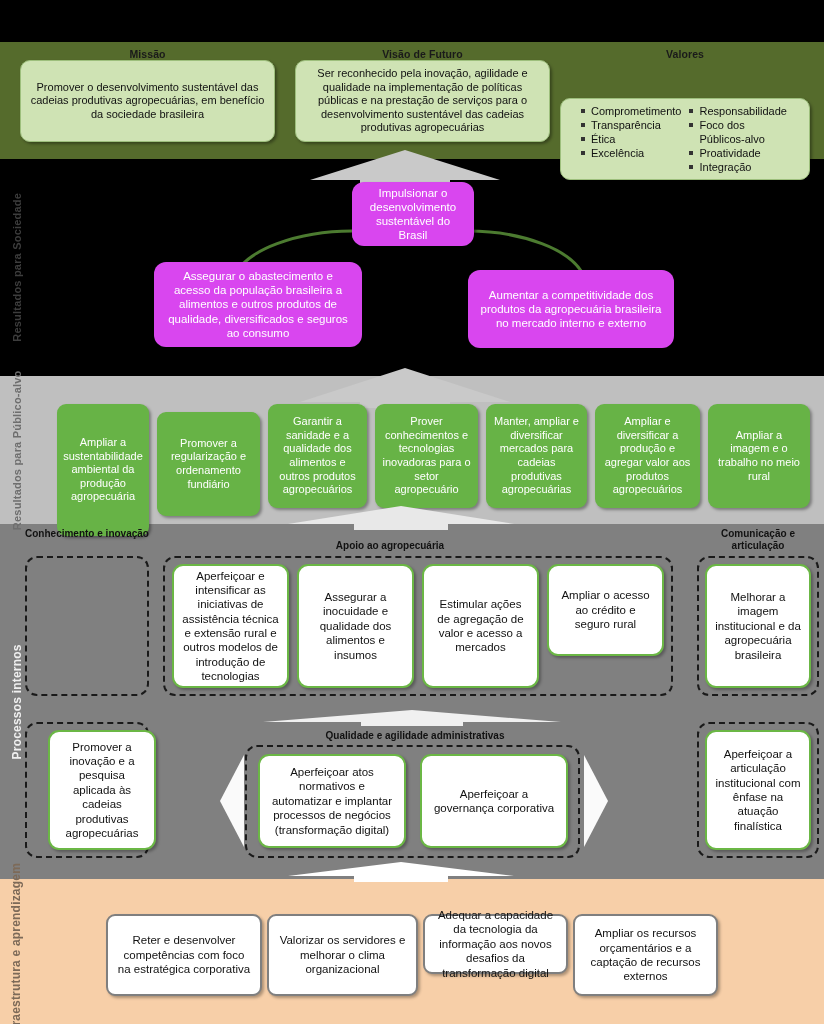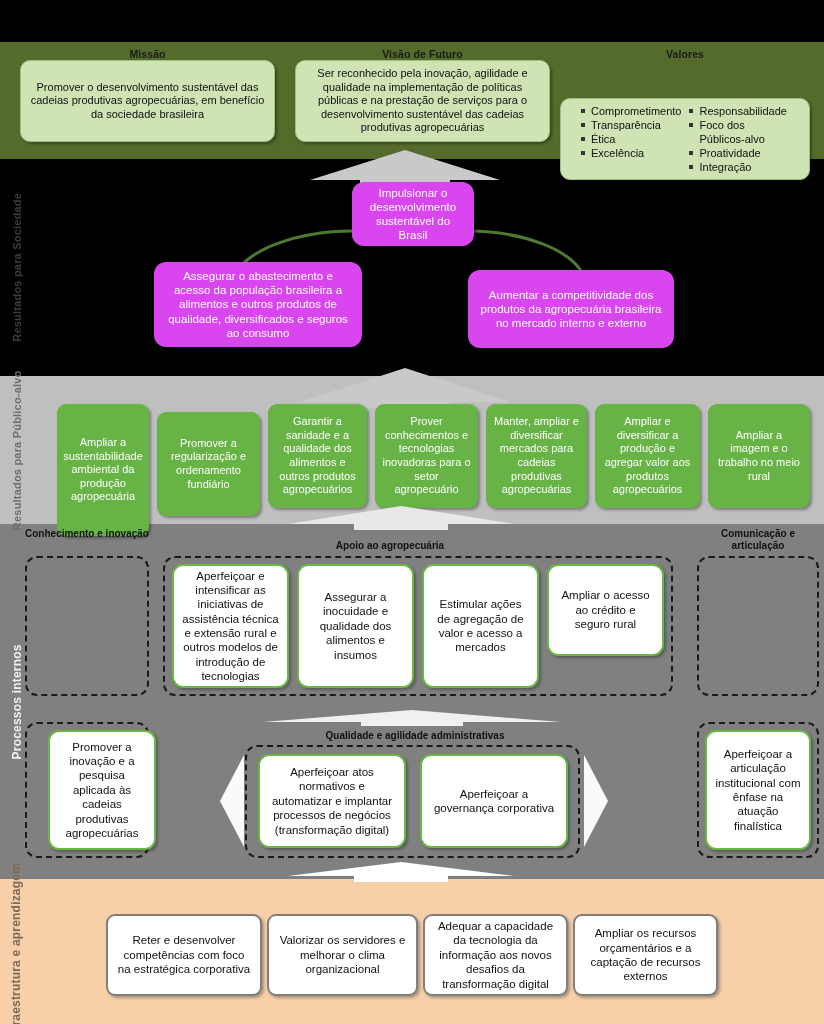--- a/index.html
+++ b/index.html
@@ -206,20 +206,23 @@
   </div>
   <div class="card proc-card" style="left:422px;top:564px;width:117px;height:124px;">
     <span>Estimular ações de agregação de valor e acesso a mercados</span>
   </div>
   <div class="card proc-card" style="left:547px;top:564px;width:117px;height:92px;">
     <span>Ampliar o acesso ao crédito e seguro rural</span>
   </div>
 
   <div class="group-title" style="left:698px;top:528px;width:120px;">Comunicação e articulação</div>
   <div class="group" style="left:697px;top:556px;width:122px;height:140px;"></div>
+  <div class="card proc-card" style="left:705px;top:564px;width:106px;height:124px;">
+    <span>Melhorar a imagem institucional e da agropecuária brasileira</span>
+  </div>
 
   <div class="group" style="left:697px;top:722px;width:122px;height:136px;"></div>
   <div class="card proc-card" style="left:705px;top:730px;width:106px;height:120px;">
     <span>Aperfeiçoar a articulação institucional com ênfase na atuação finalística</span>
   </div>
 
   <div class="chev" style="left:263px;top:710px;">
     <svg width="298" height="16" viewBox="0 0 298 16">
       <polygon points="149,0 298,12 200,12 200,16 98,16 98,12 0,12" fill="#f0f0f0"></polygon>
     </svg>
@@ -250,20 +253,20 @@
       <polygon points="113,0 226,14 160,14 160,20 66,20 66,14 0,14" fill="#ffffff"></polygon>
     </svg>
   </div>
 
   <div class="card inf-card" style="left:106px;top:914px;width:156px;height:82px;">
     <span>Reter e desenvolver competências com foco na estratégica corporativa</span>
   </div>
   <div class="card inf-card" style="left:267px;top:914px;width:151px;height:82px;">
     <span>Valorizar os servidores e melhorar o clima organizacional</span>
   </div>
-  <div class="card inf-card" style="left:423px;top:914px;width:145px;height:82px;">
+  <div class="card inf-card" style="left:423px;top:914px;width:145px;height:60px;">
     <span>Adequar a capacidade da tecnologia da informação aos novos desafios da transformação digital</span>
   </div>
   <div class="card inf-card" style="left:573px;top:914px;width:145px;height:82px;">
     <span>Ampliar os recursos orçamentários e a captação de recursos externos</span>
   </div>
 
 </div>
 
 </body></html>

